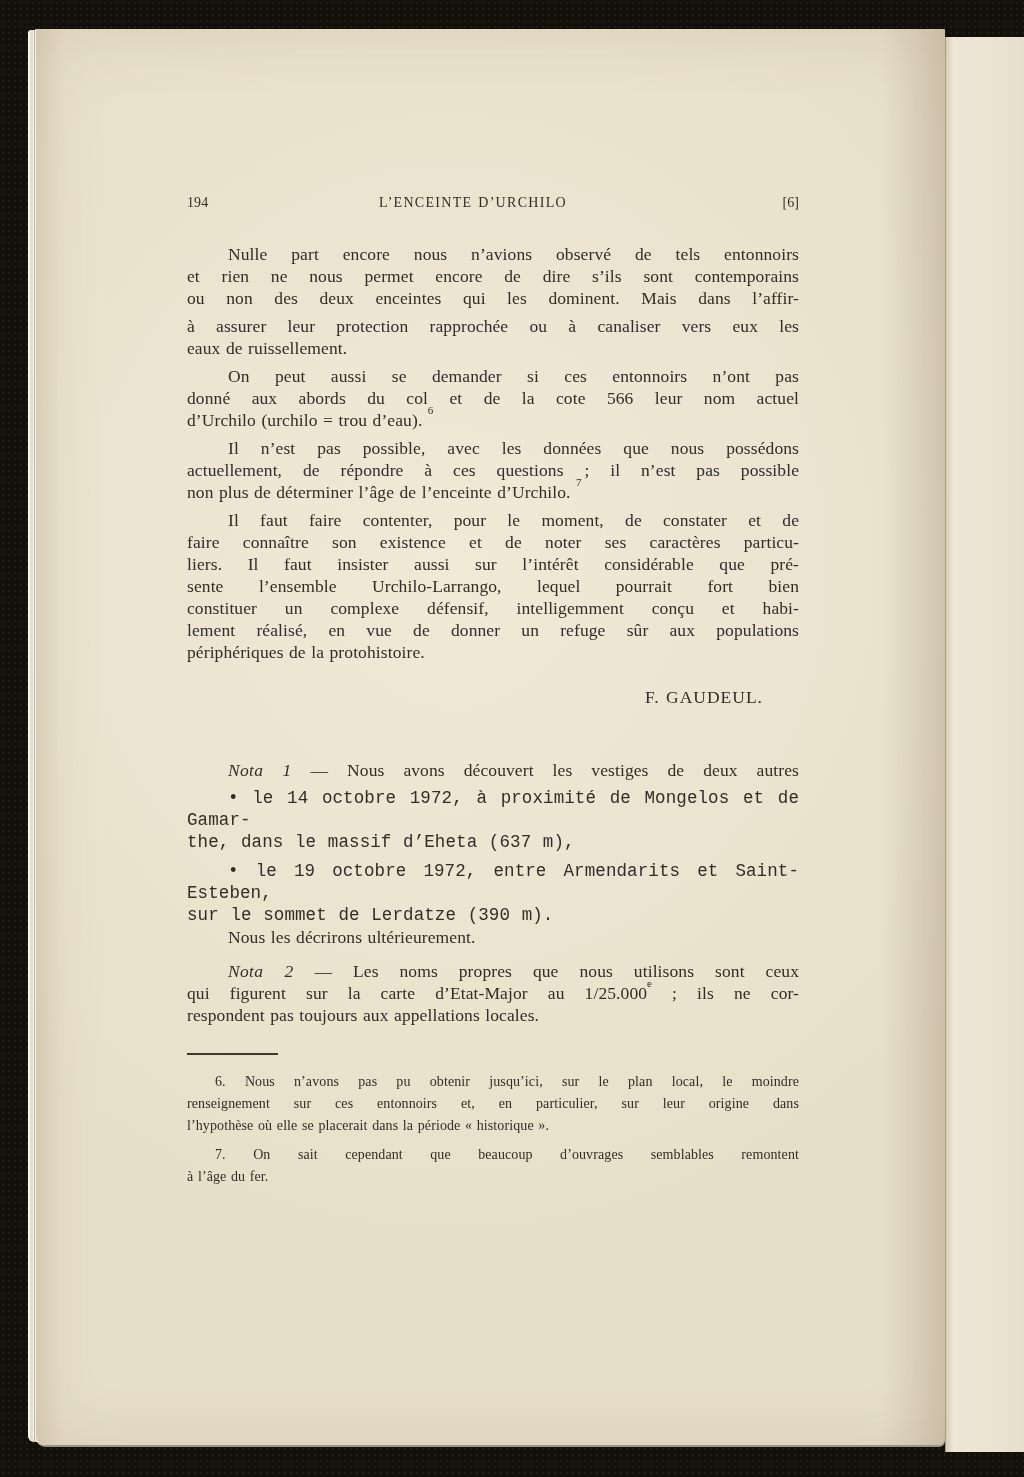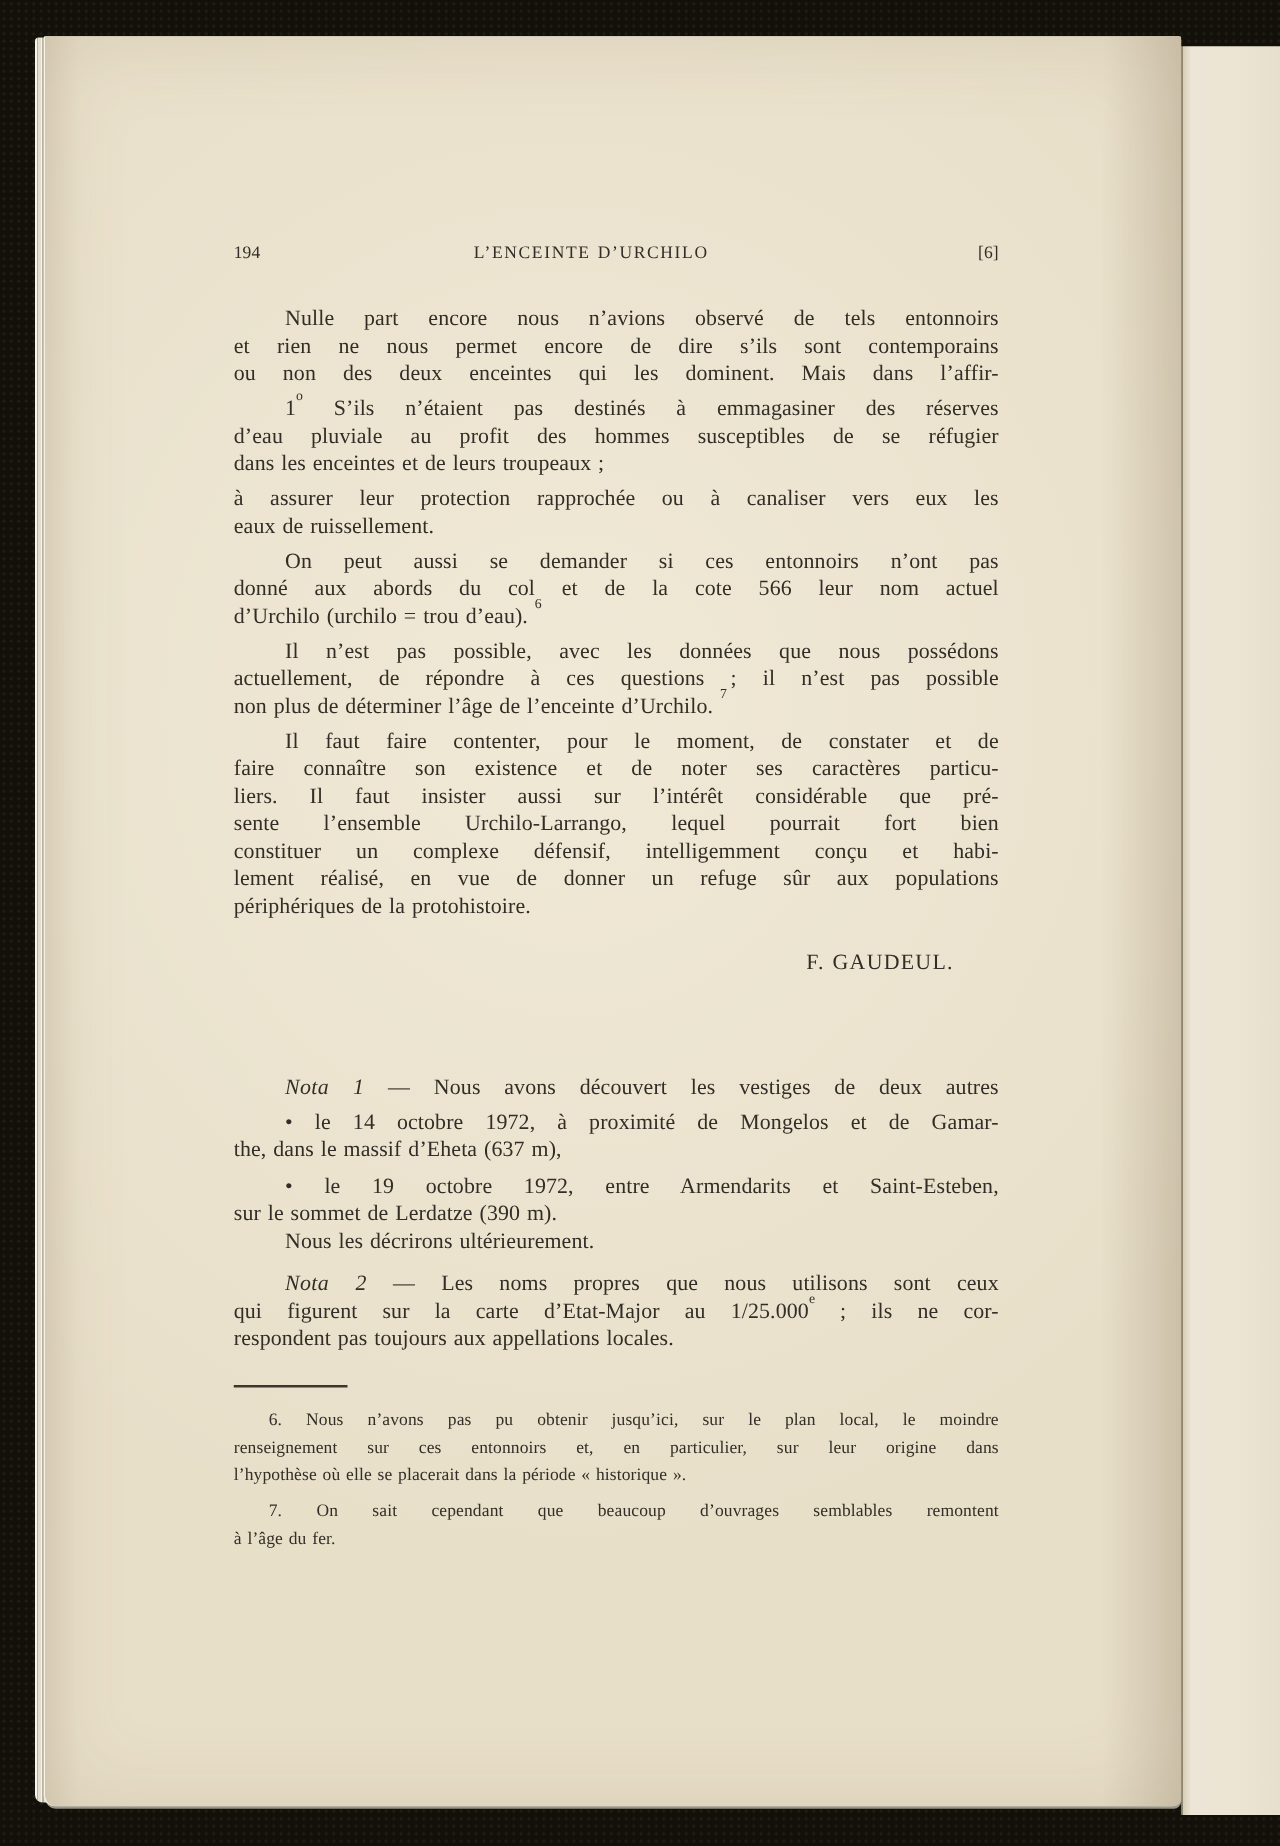--- a/index.html
+++ b/index.html
@@ -45,24 +45,24 @@
     display:flex;align-items:baseline;justify-content:space-between;
     font-size:14px;line-height:22px;margin-bottom:29px;
   }
   .hdr-side{width:110px;}
   .hdr-right{text-align:right;}
   .running-title{flex:1;text-align:center;letter-spacing:1.3px;position:relative;left:-20px;}
   .line{text-align:justify;text-align-last:justify;}
   .line.last{text-align-last:left;}
   .line.first{text-indent:41px;}
   .block{margin:0 0 6px;}
-  .sig{margin-top:23px;margin-bottom:78px;}
+  .sig{margin-top:23px;margin-bottom:51px;}
   .sig .line{text-indent:0;text-align-last:right;padding-right:36px;letter-spacing:1px;}
   .nota{margin-top:12px;margin-bottom:6px;}
-  .bullet{margin-bottom:7px;}
+  .bullet{margin-bottom:7px;font-family:Liberation Mono, monospace;}
   .cont{margin-top:-7px;margin-bottom:0;}
   .cont .line{text-align-last:left;}
   .fnrule{margin-top:27px;margin-bottom:16px;width:91px;height:2px;background:#3d372e;}
   .fn{font-size:14px;line-height:22px;margin-bottom:7px;}
   .fn .line.first{text-indent:28px;}
   sup{font-size:11px;line-height:0;position:relative;top:-5px;letter-spacing:0;}
   i{letter-spacing:.3px;}
 </style>
 </head>
 <body>
@@ -75,25 +75,20 @@
   <div class="page-header">
     <span class="hdr-side">194</span>
     <span class="running-title">L’ENCEINTE D’URCHILO</span>
     <span class="hdr-side hdr-right">[6]</span>
   </div>
   <div id="text-body">
       <div class="block para">
         <div class="line first">Nulle part encore nous n’avions observé de tels entonnoirs</div>
         <div class="line">et rien ne nous permet encore de dire s’ils sont contemporains</div>
         <div class="line">ou non des deux enceintes qui les dominent. Mais dans l’affir-</div>
-      </div>
-      <div class="block para">
-        <div class="line first">1<sup>o</sup> S’ils n’étaient pas destinés à emmagasiner des réserves</div>
-        <div class="line">d’eau pluviale au profit des hommes susceptibles de se réfugier</div>
-        <div class="line last">dans les enceintes et de leurs troupeaux ;</div>
       </div>
       <div class="block para">
         <div class="line">à assurer leur protection rapprochée ou à canaliser vers eux les</div>
         <div class="line last">eaux de ruissellement.</div>
       </div>
       <div class="block para">
         <div class="line first">On peut aussi se demander si ces entonnoirs n’ont pas</div>
         <div class="line">donné aux abords du col et de la cote 566 leur nom actuel</div>
         <div class="line last">d’Urchilo (urchilo = trou d’eau). <sup>6</sup></div>
       </div>

